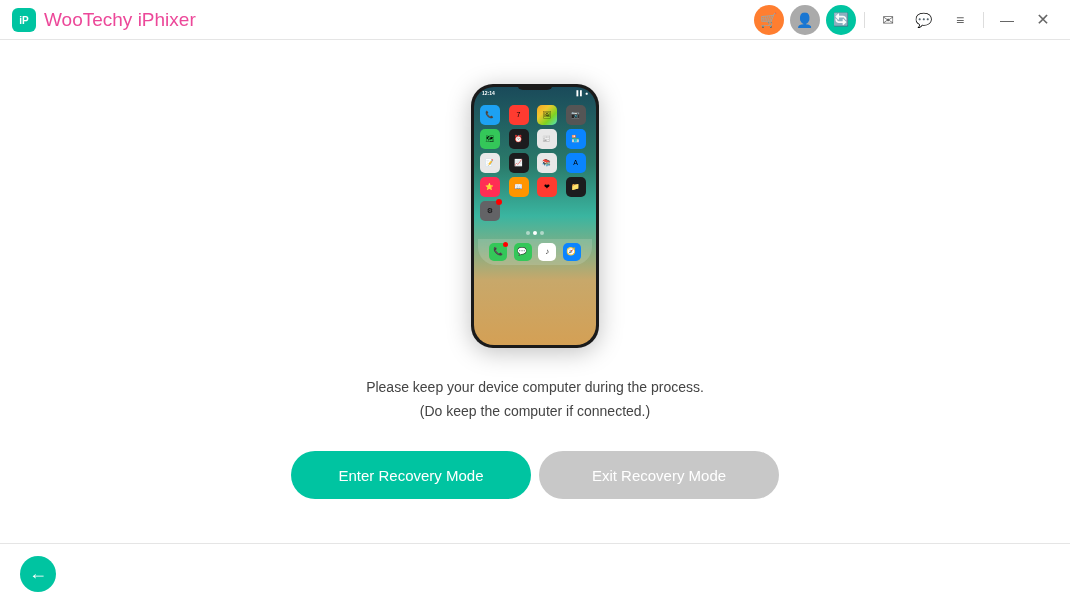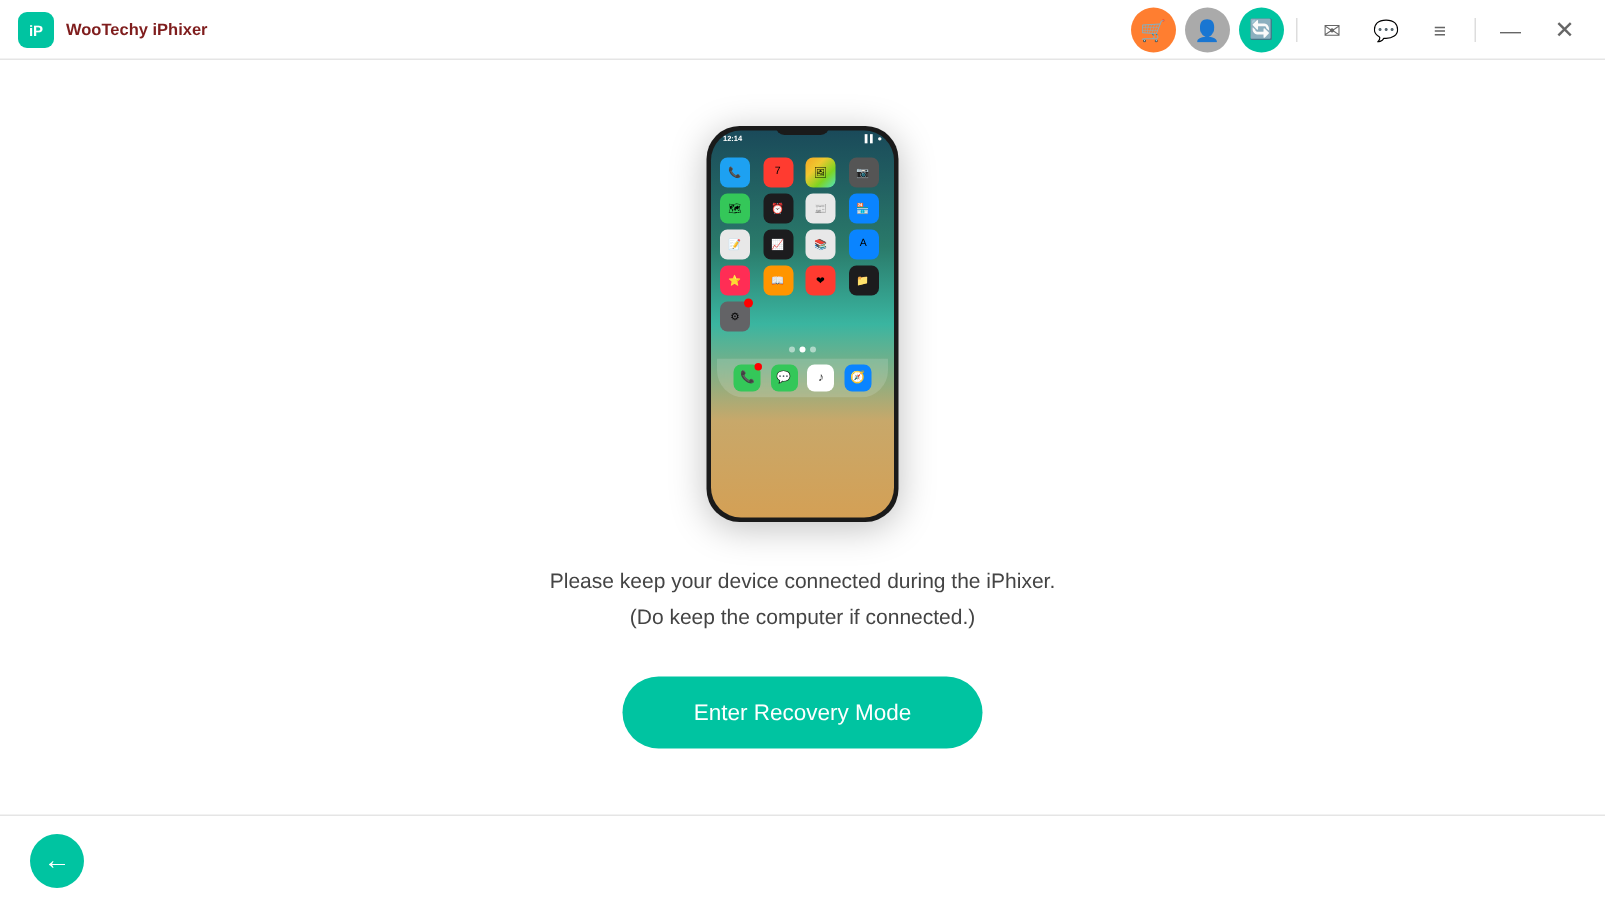--- a/index.html
+++ b/index.html
@@ -4,21 +4,21 @@
   <style>
     * { margin: 0; padding: 0; box-sizing: border-box; }
     body { width: 1070px; height: 603px; font-family: 'Segoe UI', Arial, sans-serif; background: #fff; overflow: hidden; display: flex; flex-direction: column; }
 
     
     .title-bar {
       display: flex; align-items: center; height: 40px; background: #fff;
       border-bottom: 1px solid #e5e5e5; padding: 0 12px; flex-shrink: 0;
     }
     .title-bar-logo { width: 24px; height: 24px; margin-right: 8px; }
-    .title-bar-title { font-size: 11px; color: #7f1d1d; flex: 1; font-weight: bold; }
+    .title-bar-title { font-size: 19px; color: #ec4899; flex: 1; }
     .title-bar-icons { display: flex; align-items: center; gap: 6px; }
     .tb-icon {
       width: 30px; height: 30px; display: flex; align-items: center; justify-content: center;
       cursor: pointer; color: #555; font-size: 16px; border-radius: 4px;
     }
     .tb-icon-cart { background: #ff7e30; border-radius: 50%; color: #fff; font-size: 14px; }
     .tb-icon-user { background: #aaa; border-radius: 50%; color: #fff; font-size: 14px; }
     .tb-icon-update { background: #00c4a1; border-radius: 50%; color: #fff; font-size: 13px; }
     .tb-win-btn { font-size: 14px; color: #666; }
     .tb-win-close { color: #666; }
@@ -206,26 +206,27 @@
             </div>
           <div class="bottom-icon" style="background:#0a84ff">
               <span style="font-size:8px">🧭</span>
             </div>
         </div>
       </div>
     </div>
   </div>
 
   <div class="instructions">
-    <div>Please keep your device connected during the iPhixer.</div>
+    <div>Please keep your device computer during the process.</div>
     <div>(Do keep the computer if connected.)</div>
   </div>
 
   <div class="buttons-row">
     <button class="btn btn-primary">Enter Recovery Mode</button>
+    <button class="btn btn-secondary">Exit Recovery Mode</button>
   </div>
 </div>
 
 <div class="bottom-bar">
   <div class="back-btn">
     <span>←</span>
   </div>
 </div>
 
 </body></html>

